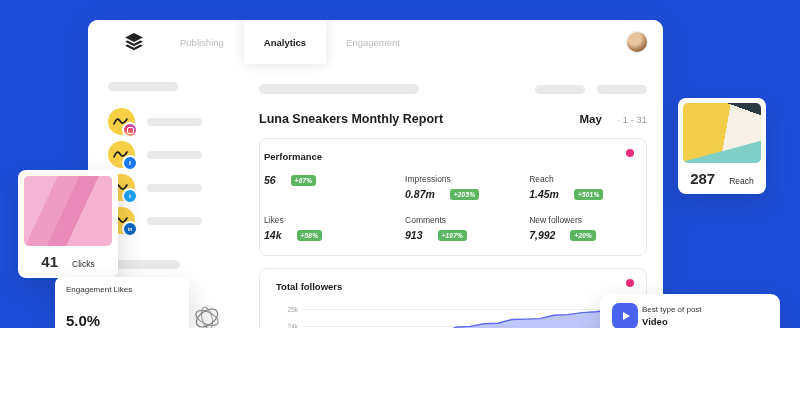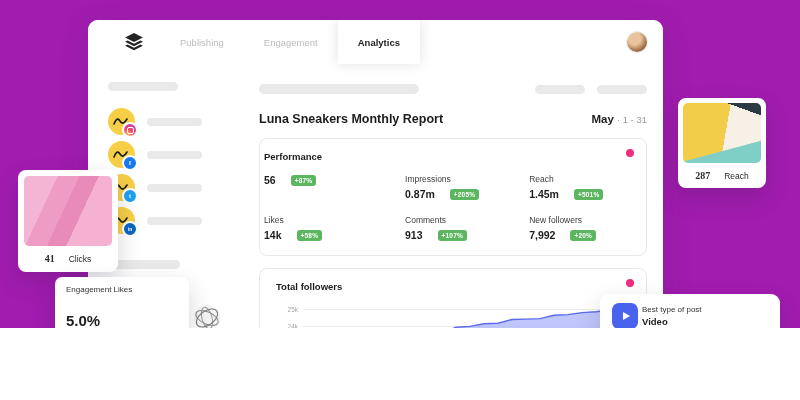--- a/index.html
+++ b/index.html
@@ -1,16 +1,16 @@
 <!DOCTYPE html>
 <html><head>
 <meta charset="utf-8">
 <style>
   html,body{margin:0;padding:0;background:#fff;}
-  .canvas{position:relative;width:800px;height:328px;background:#a21caf;overflow:hidden;
+  .canvas{position:relative;width:800px;height:328px;background:#1d4ed8;overflow:hidden;
           font-family:"Liberation Sans",sans-serif;color:#222;}
 
   
   .app-window{position:absolute;left:88px;top:20px;width:575px;height:380px;background:#fff;
               border-radius:10px 10px 0 0;box-shadow:0 6px 30px rgba(40,40,60,.15);overflow:hidden;z-index:2;}
 
   
   .topbar{position:absolute;left:0;top:0;right:0;height:44px;display:flex;align-items:center;
           border-bottom:1px solid #ededed;background:#fff;}
   .logo{margin-left:36px;width:20px;height:20px;flex:0 0 auto;}
@@ -41,48 +41,48 @@
   .main{position:absolute;left:147px;top:44px;right:0;bottom:0;padding:20px 16px 0 24px;background:#fff;}
   .main-skel-row{display:flex;align-items:center;}
   .mskel{background:#e9e9e9;border-radius:5px;height:10px;}
   .mskel.wide{width:160px;}
   .mskel.small{width:50px;height:9px;}
   .right-skels{margin-left:auto;display:flex;gap:12px;}
 
   .report-header{display:flex;align-items:baseline;margin-top:18px;}
   .report-title{font-size:12.5px;font-weight:bold;color:#1c1c1c;}
   .report-period{margin-left:auto;font-size:9.5px;color:#9a9a9a;}
-  .report-period b{font-size:11.5px;color:#1c1c1c;margin-right:3px;}
+  .report-period b{font-size:11.5px;color:#1c1c1c;margin-right:15px;}
 
   .card{position:relative;margin-top:12px;border:1px solid #e8e8e8;border-radius:8px;background:#fff;}
   .card-title{font-size:9.5px;font-weight:bold;color:#1c1c1c;}
   .dot{position:absolute;top:10px;right:12px;width:8px;height:8px;border-radius:50%;background:#ef2d7e;}
 
   .performance-card{padding:12px 4px 14px;}
   .metrics{display:grid;grid-template-columns:1.25fr 1.1fr 1fr;row-gap:15px;margin-top:12px;}
   .m-label{font-size:8.5px;color:#3d3d3d;margin-bottom:4px;}
-  .m-value{font-size:10.5px;font-weight:bold;color:#1c1c1c;display:flex;align-items:center;gap:15px;}
+  .m-value{font-size:10.5px;font-weight:bold;color:#1c1c1c;display:flex;align-items:center;gap:15px;font-style:italic;}
   .delta{background:#5cb65f;color:#fff;font-size:6.5px;font-weight:bold;padding:2px 4px;border-radius:3px;letter-spacing:.2px;}
 
   .followers-card{padding:12px 16px 8px;}
   .chart-wrap{position:relative;margin:12px 6px 0 26px;height:62px;}
   .grid{position:absolute;left:0;right:0;height:1px;background:#ededed;}
   .g0{top:8.3%;} .g1{top:36.1%;} .g2{top:63.9%;} .g3{top:91.7%;}
   .ytick{position:absolute;left:-26px;width:22px;text-align:right;font-size:6.5px;color:#a8a8a8;transform:translateY(-50%);}
   .y0{top:8.3%;} .y1{top:36.1%;} .y2{top:63.9%;} .y3{top:91.7%;}
   .chart-wrap svg{position:absolute;inset:0;width:100%;height:100%;}
   .xlabels{display:flex;justify-content:space-between;margin:4px 6px 0 26px;font-size:6.5px;color:#a8a8a8;}
 
   
   .float-card{position:absolute;background:#fff;border-radius:8px;box-shadow:0 10px 24px rgba(30,30,50,.18);z-index:10;}
   .clicks-card{left:18px;top:170px;width:88px;padding:6px 6px 4px;}
   .clicks-img{height:70px;border-radius:5px;
       background:linear-gradient(115deg,#f4b4d4 0 28%,#ee9cc4 28% 46%,#e88bb8 46% 62%,#f4b1d0 62%);}
   .photo-caption{text-align:center;padding:7px 0 4px;font-size:8.5px;color:#2a2a2a;}
-  .photo-caption b{font-size:10px;margin-right:14px;font-family:Liberation Serif, serif;}
+  .photo-caption b{font-size:15px;margin-right:14px;}
   .reach-card{left:678px;top:98px;width:78px;padding:5px 5px 3px;}
   .reach-img{height:60px;border-radius:5px;
       background:linear-gradient(200deg,#2c3a44 0 14%,transparent 14%),
                  linear-gradient(165deg,transparent 72%,#7fcfc6 73%),
                  linear-gradient(100deg,#f2cd4a 54%,#f6f0e6 54%);}
   .engagement-card{left:55px;top:277px;width:112px;padding:8px 11px;border-radius:7px;}
   .eng-label{font-size:8px;color:#333;}
   .eng-value{font-size:15px;font-weight:bold;margin-top:18px;color:#1c1c1c;}
   .best-post-card{left:600px;top:294px;width:156px;padding:9px 12px;display:flex;align-items:center;gap:4px;border-radius:9px;}
   .bp-icon{width:26px;height:26px;border-radius:7px;background:#4a63ee;display:flex;align-items:center;justify-content:center;flex:0 0 auto;}
@@ -102,22 +102,22 @@
   <div class="app-window">
 
     <div class="topbar">
       <svg class="logo" viewBox="0 0 18 18">
         <path d="M9 1l8 4-8 4-8-4z" fill="#232323"></path>
         <path d="M3.2 7.6L1 8.8l8 4 8-4-2.2-1.2L9 10.6z" fill="#232323"></path>
         <path d="M3.2 11.2L1 12.4l8 4 8-4-2.2-1.2L9 14.2z" fill="#232323"></path>
       </svg>
       <div class="tabs">
         <div class="tab">Publishing</div>
+        <div class="tab active">Analytics</div>
         <div class="tab">Engagement</div>
-        <div class="tab active">Analytics</div>
       </div>
       <div class="avatar-top"></div>
     </div>
 
     <div class="sidebar">
       <div class="skel" style="left:20px;top:18px;width:70px;"></div>
 
       <div class="account-row" style="top:44px;">
         <div class="acct">
           <svg width="18" height="16" viewBox="0 0 18 16">

